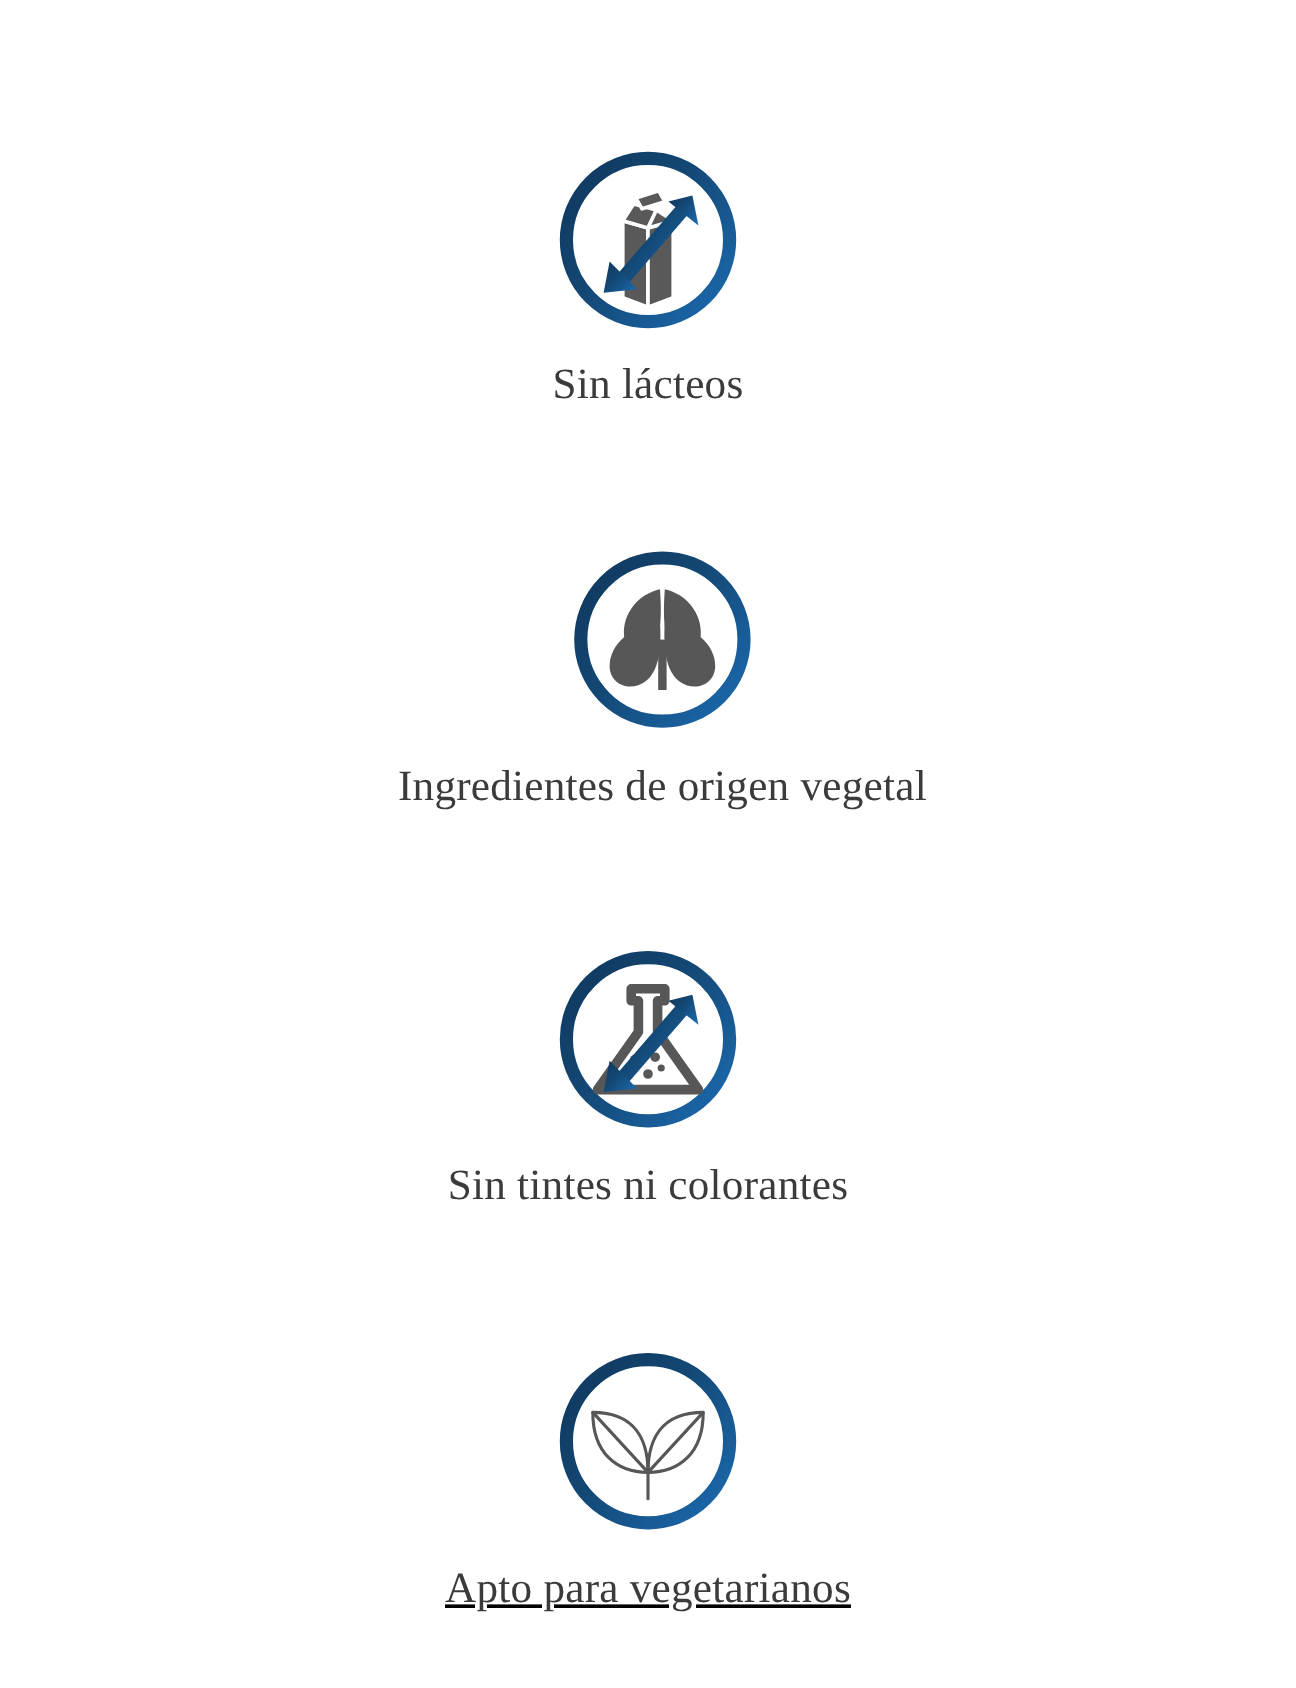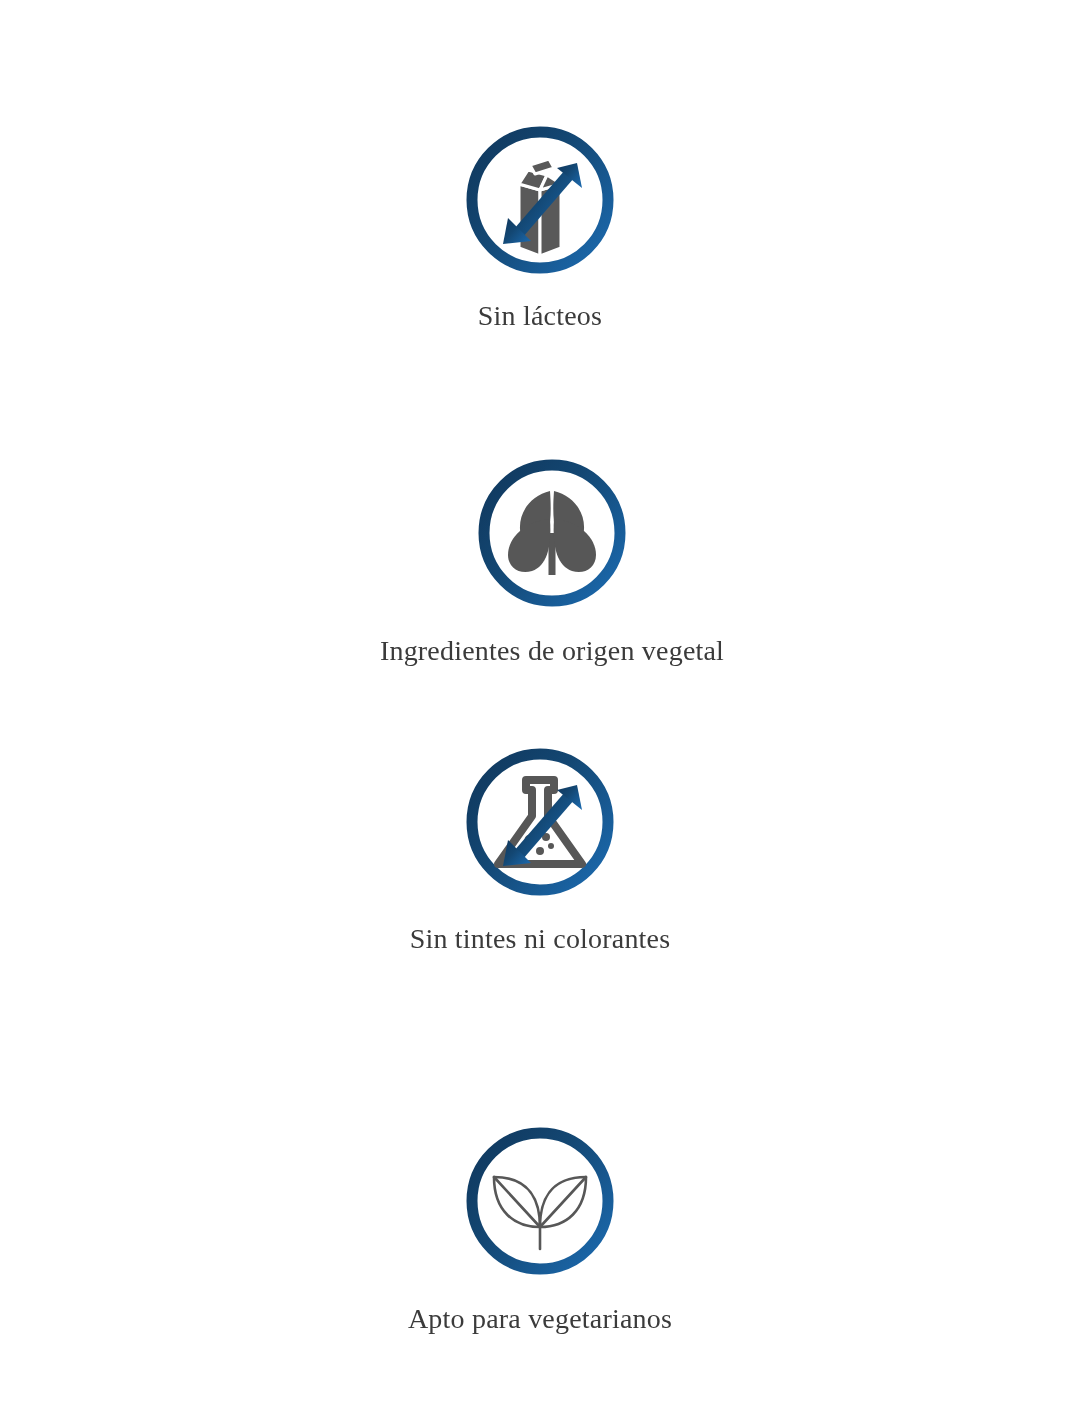--- a/index.html
+++ b/index.html
@@ -24,33 +24,33 @@
   .badge {
     width: 1080px;
     display: flex;
     flex-direction: column;
     align-items: center;
     position: absolute;
     left: 0;
   }
   .badge-1 { top: 122px; }
   .badge-2 { top: 455px; padding-left: 12px; }
-  .badge-3 { top: 744px; }
-  .badge-4 { top: 1123px; }
+  .badge-3 { top: 788px; }
+  .badge-4 { top: 1123px; text-decoration: underline; }
 
   .badge-icon {
     display: block;
     width: 156px;
     height: 156px;
   }
   .badge-icon svg { display: block; width: 156px; height: 156px; }
 
   .badge-label {
     margin-top: 20px;
-    font-size: 28px;
+    font-size: 36px;
     line-height: 1.25;
     color: #3b3b3b;
     letter-spacing: 0.2px;
     text-align: center;
     font-weight: 400;
     white-space: nowrap;
   }
   .badge-2 .badge-label { margin-top: 22px; }
   .badge-3 .badge-label { margin-top: 21px; }
   .badge-4 .badge-label { margin-top: 22px; }

